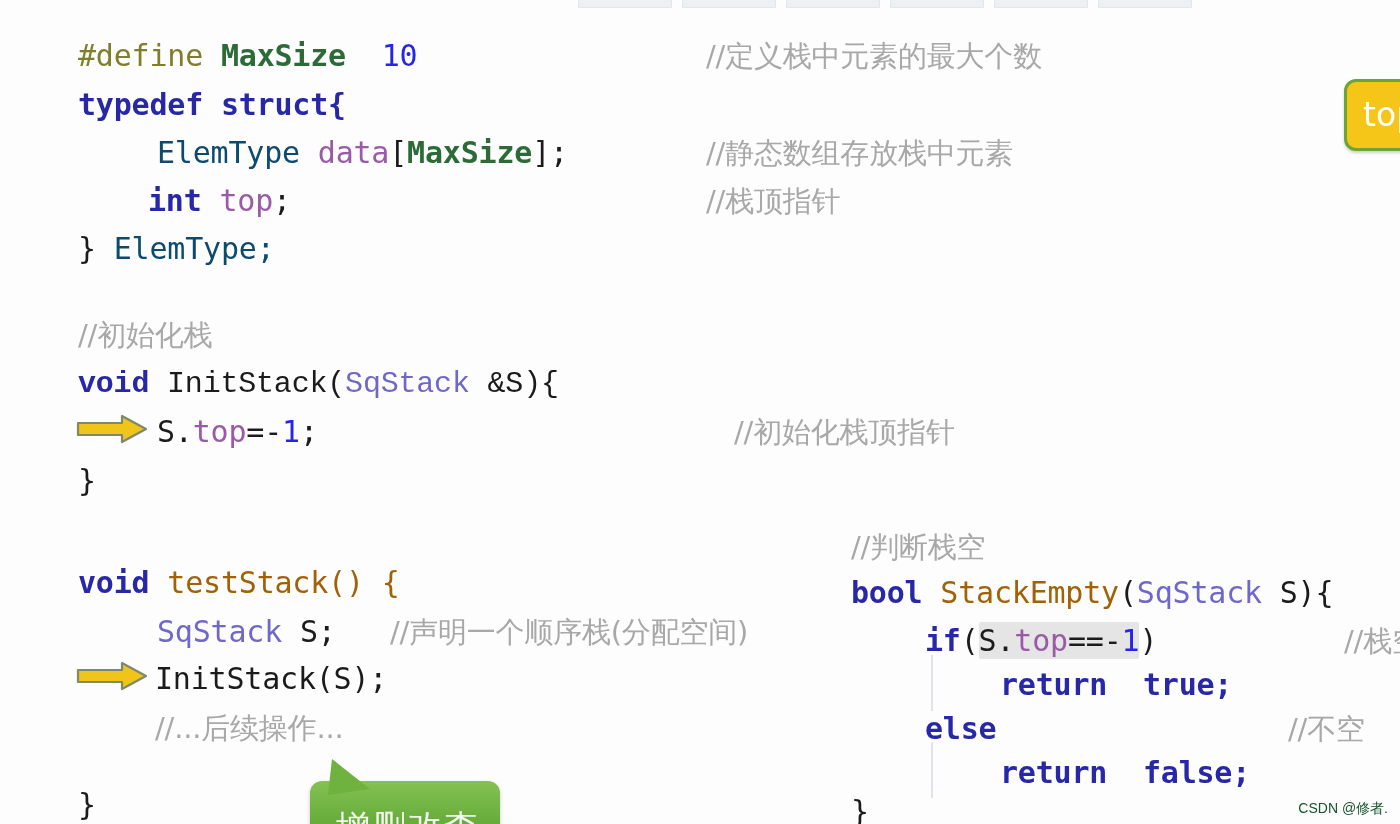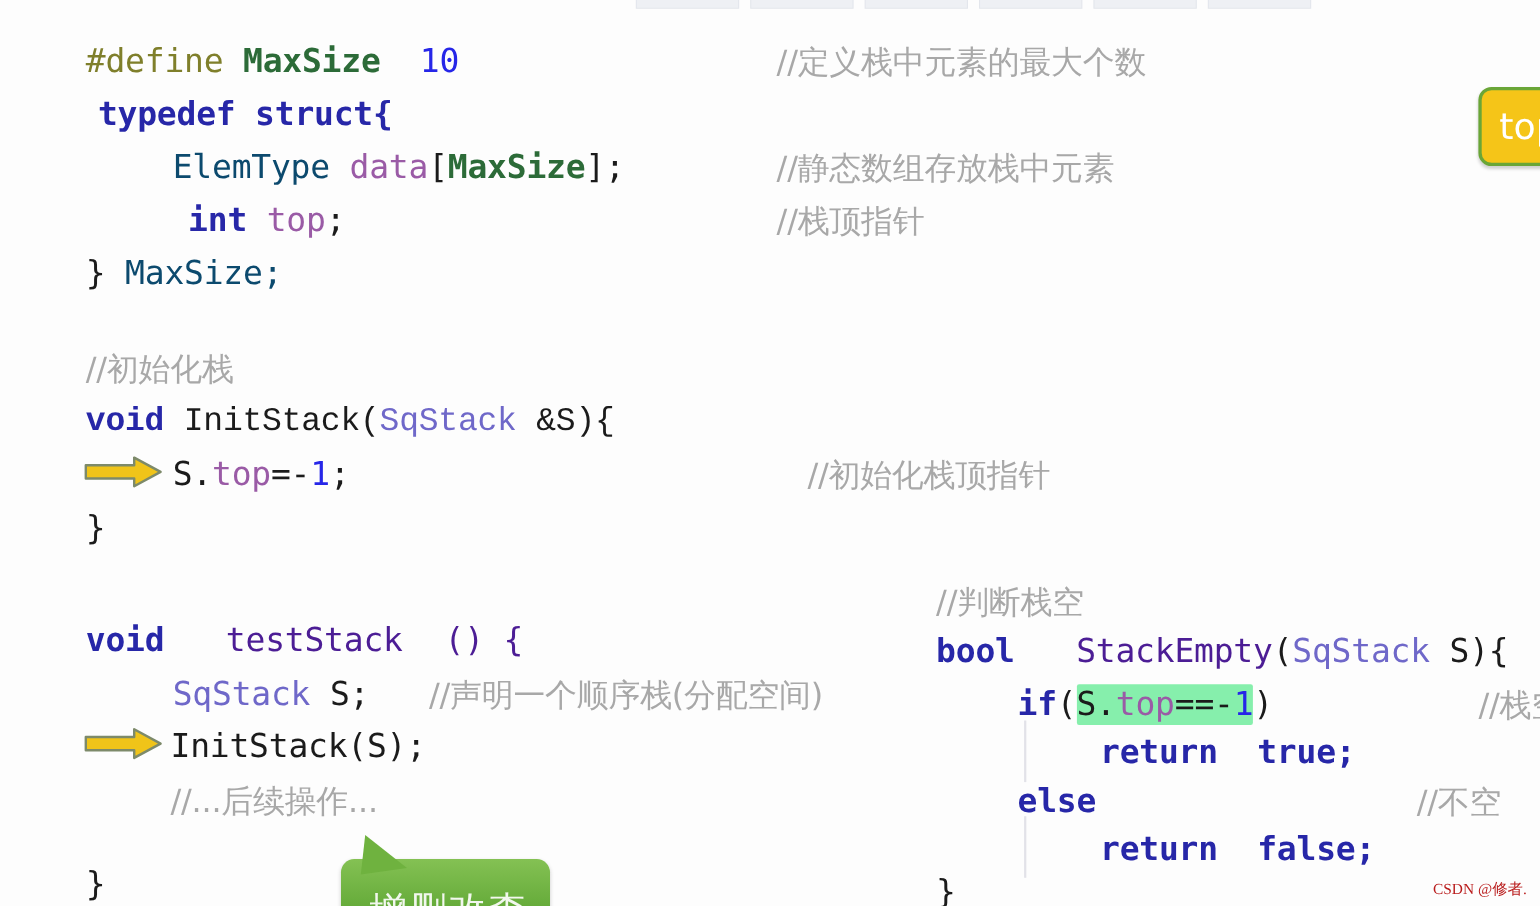--- a/index.html
+++ b/index.html
@@ -51,23 +51,23 @@
 
   
   .t-plain   { color: #1b1b1b; }
   .t-kw      { color: #2727a8; font-weight: bold; }      
   .t-pre     { color: #7f7f2b; }                          
   .t-macro   { color: #2c6b38; font-weight: bold; }       
   .t-num     { color: #2626e8; }                          
   .t-type    { color: #0c4a6e; }                          
   .t-type2   { color: #6f68c9; }                          
   .t-field   { color: #9a5ba6; }                          
-  .t-fn-gray { color: #4c1d95; margin-left: 38px; }                          
+  .t-fn-gray { color: #a16207; }                          
   .t-comment { color: #a8a8a8; }
-  .hl        { background: #86efac; border-radius: 2px; padding: 1px 0; }
+  .hl        { background: #e5e5e5; border-radius: 2px; padding: 1px 0; }
 
   
   .cjk {
     font-family: "DejaVu Sans", "Liberation Sans", sans-serif;
     font-size: 29px;
   }
 
   
   .indent-guide {
     position: absolute;
@@ -115,22 +115,22 @@
     position: absolute;
     left: 26px;
     top: 24px;
     white-space: nowrap;
   }
 
   .watermark {
     position: absolute;
     right: 12px;
     bottom: 6px;
-    color: #b91c1c;
-    font-family: Liberation Serif, serif;
+    color: #14532d;
+    font-family: Liberation Sans, sans-serif;
     font-size: 14px;
     white-space: nowrap;
   }
 </style>
 </head>
 <body>
 
 <div class="top-strip">
   <div class="ghost-tab" style="left:578px;  width:92px;"></div>
   <div class="ghost-tab" style="left:682px;  width:92px;"></div>
@@ -139,31 +139,31 @@
   <div class="ghost-tab" style="left:994px;  width:92px;"></div>
   <div class="ghost-tab" style="left:1098px; width:92px;"></div>
 </div>
 
 <div class="code-layer">
 
   <div class="code-line" style="left:78px; top:41px;"><span class="t-pre">#define</span><span class="t-plain"> </span><span class="t-macro">MaxSize</span><span class="t-plain">  </span><span class="t-num">10</span></div>
 
   <div class="code-line cjk t-comment" style="left:706px; top:41px;">//定义栈中元素的最大个数</div>
 
-  <div class="code-line t-kw" style="left:78px; top:90px;margin-left:11px;">typedef struct{</div>
+  <div class="code-line t-kw" style="left:78px; top:90px;">typedef struct{</div>
 
   <div class="code-line" style="left:157px; top:138px;"><span class="t-type">ElemType</span><span class="t-plain"> </span><span class="t-field">data</span><span class="t-plain">[</span><span class="t-macro">MaxSize</span><span class="t-plain">];</span></div>
 
   <div class="code-line cjk t-comment" style="left:706px; top:138px;">//静态数组存放栈中元素</div>
 
-  <div class="code-line" style="left:171px; top:186px;"><span class="t-kw">int</span><span class="t-plain"> </span><span class="t-field">top</span><span class="t-plain">;</span></div>
+  <div class="code-line" style="left:148px; top:186px;"><span class="t-kw">int</span><span class="t-plain"> </span><span class="t-field">top</span><span class="t-plain">;</span></div>
 
   <div class="code-line cjk t-comment" style="left:706px; top:186px;">//栈顶指针</div>
 
-  <div class="code-line" style="left:78px; top:234px;"><span class="t-plain">} </span><span class="t-type">MaxSize;</span></div>
+  <div class="code-line" style="left:78px; top:234px;"><span class="t-plain">} </span><span class="t-type">ElemType;</span></div>
 
   <div class="code-line cjk t-comment" style="left:78px; top:320px;">//初始化栈</div>
 
   <div class="code-line" style="left:78px; top:369px;font-family:Liberation Mono, monospace;"><span class="t-kw">void</span><span class="t-plain"> </span><span class="t-plain">InitStack</span><span class="t-plain">(</span><span class="t-type2">SqStack</span><span class="t-plain"> </span><span class="t-plain">&amp;S</span><span class="t-plain">){</span></div>
 
   <div class="block-arrow" style="left:76px; top:414px;">
     <svg width="72" height="30" viewBox="0 0 72 30" xmlns="http://www.w3.org/2000/svg">
       <path d="M2 9 L46 9 L46 2 L70 15 L46 28 L46 21 L2 21 Z" fill="#f0c419" stroke="#7d8a6a" stroke-width="2.2" stroke-linejoin="round"></path>
     </svg>
   </div>

